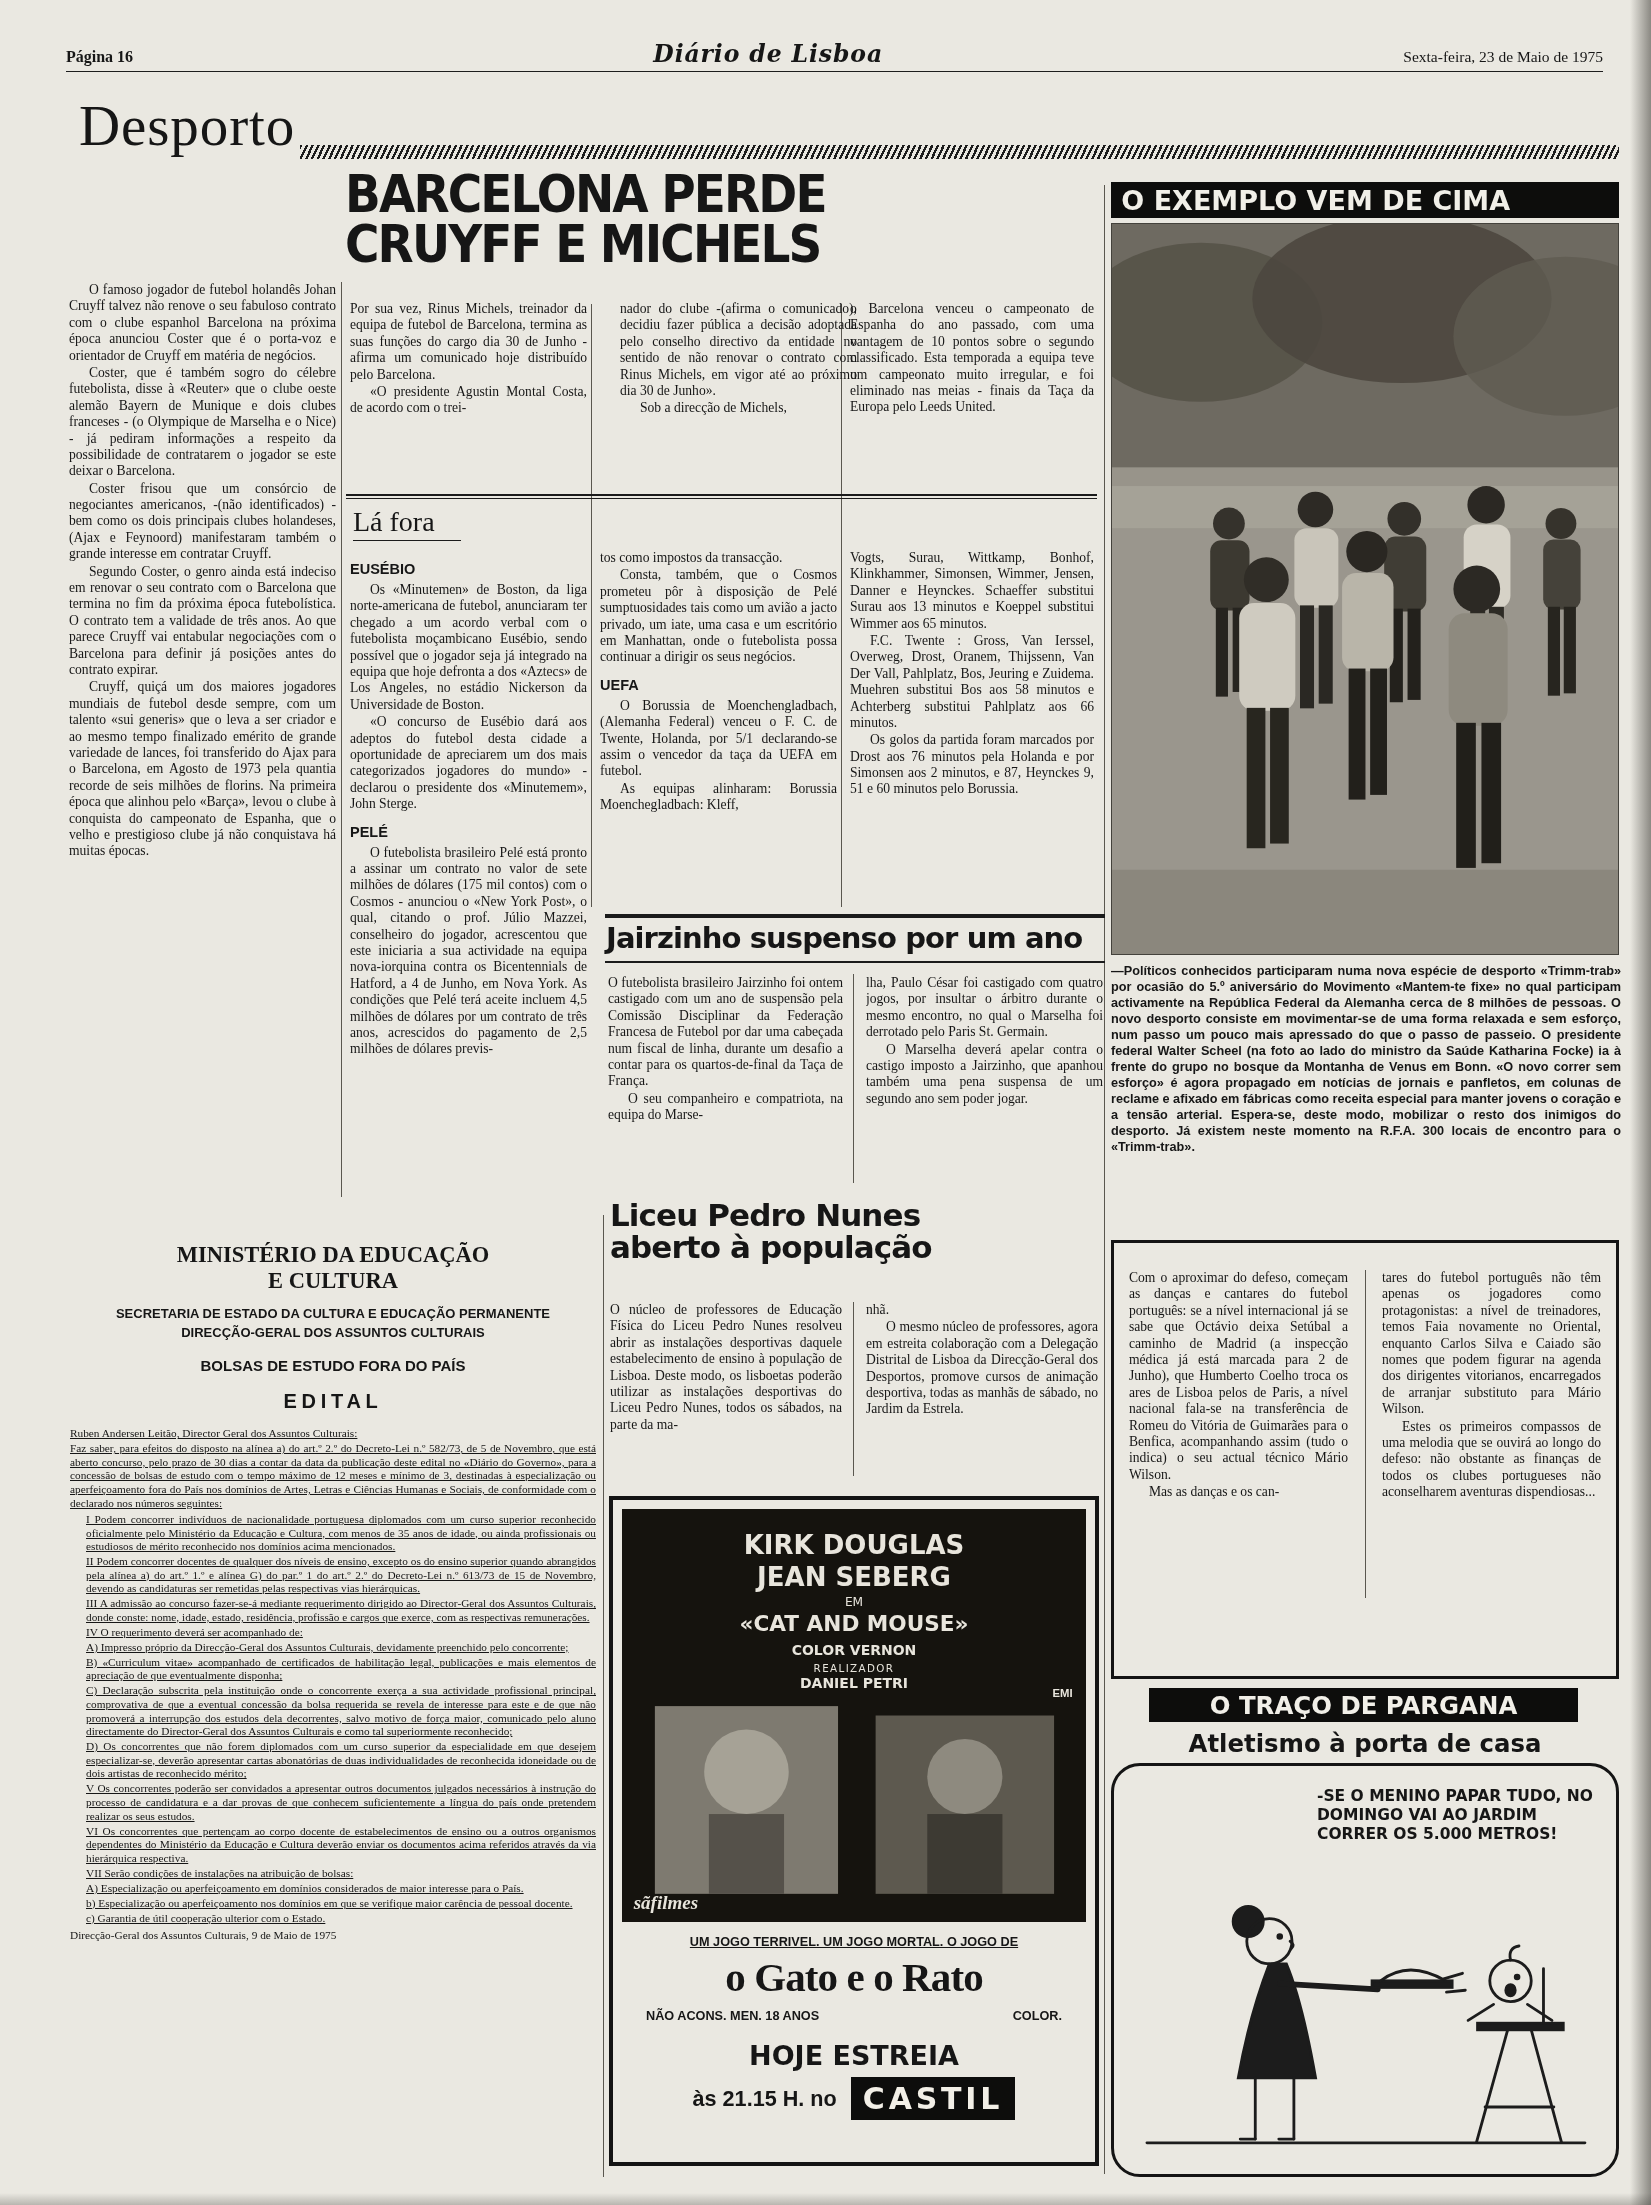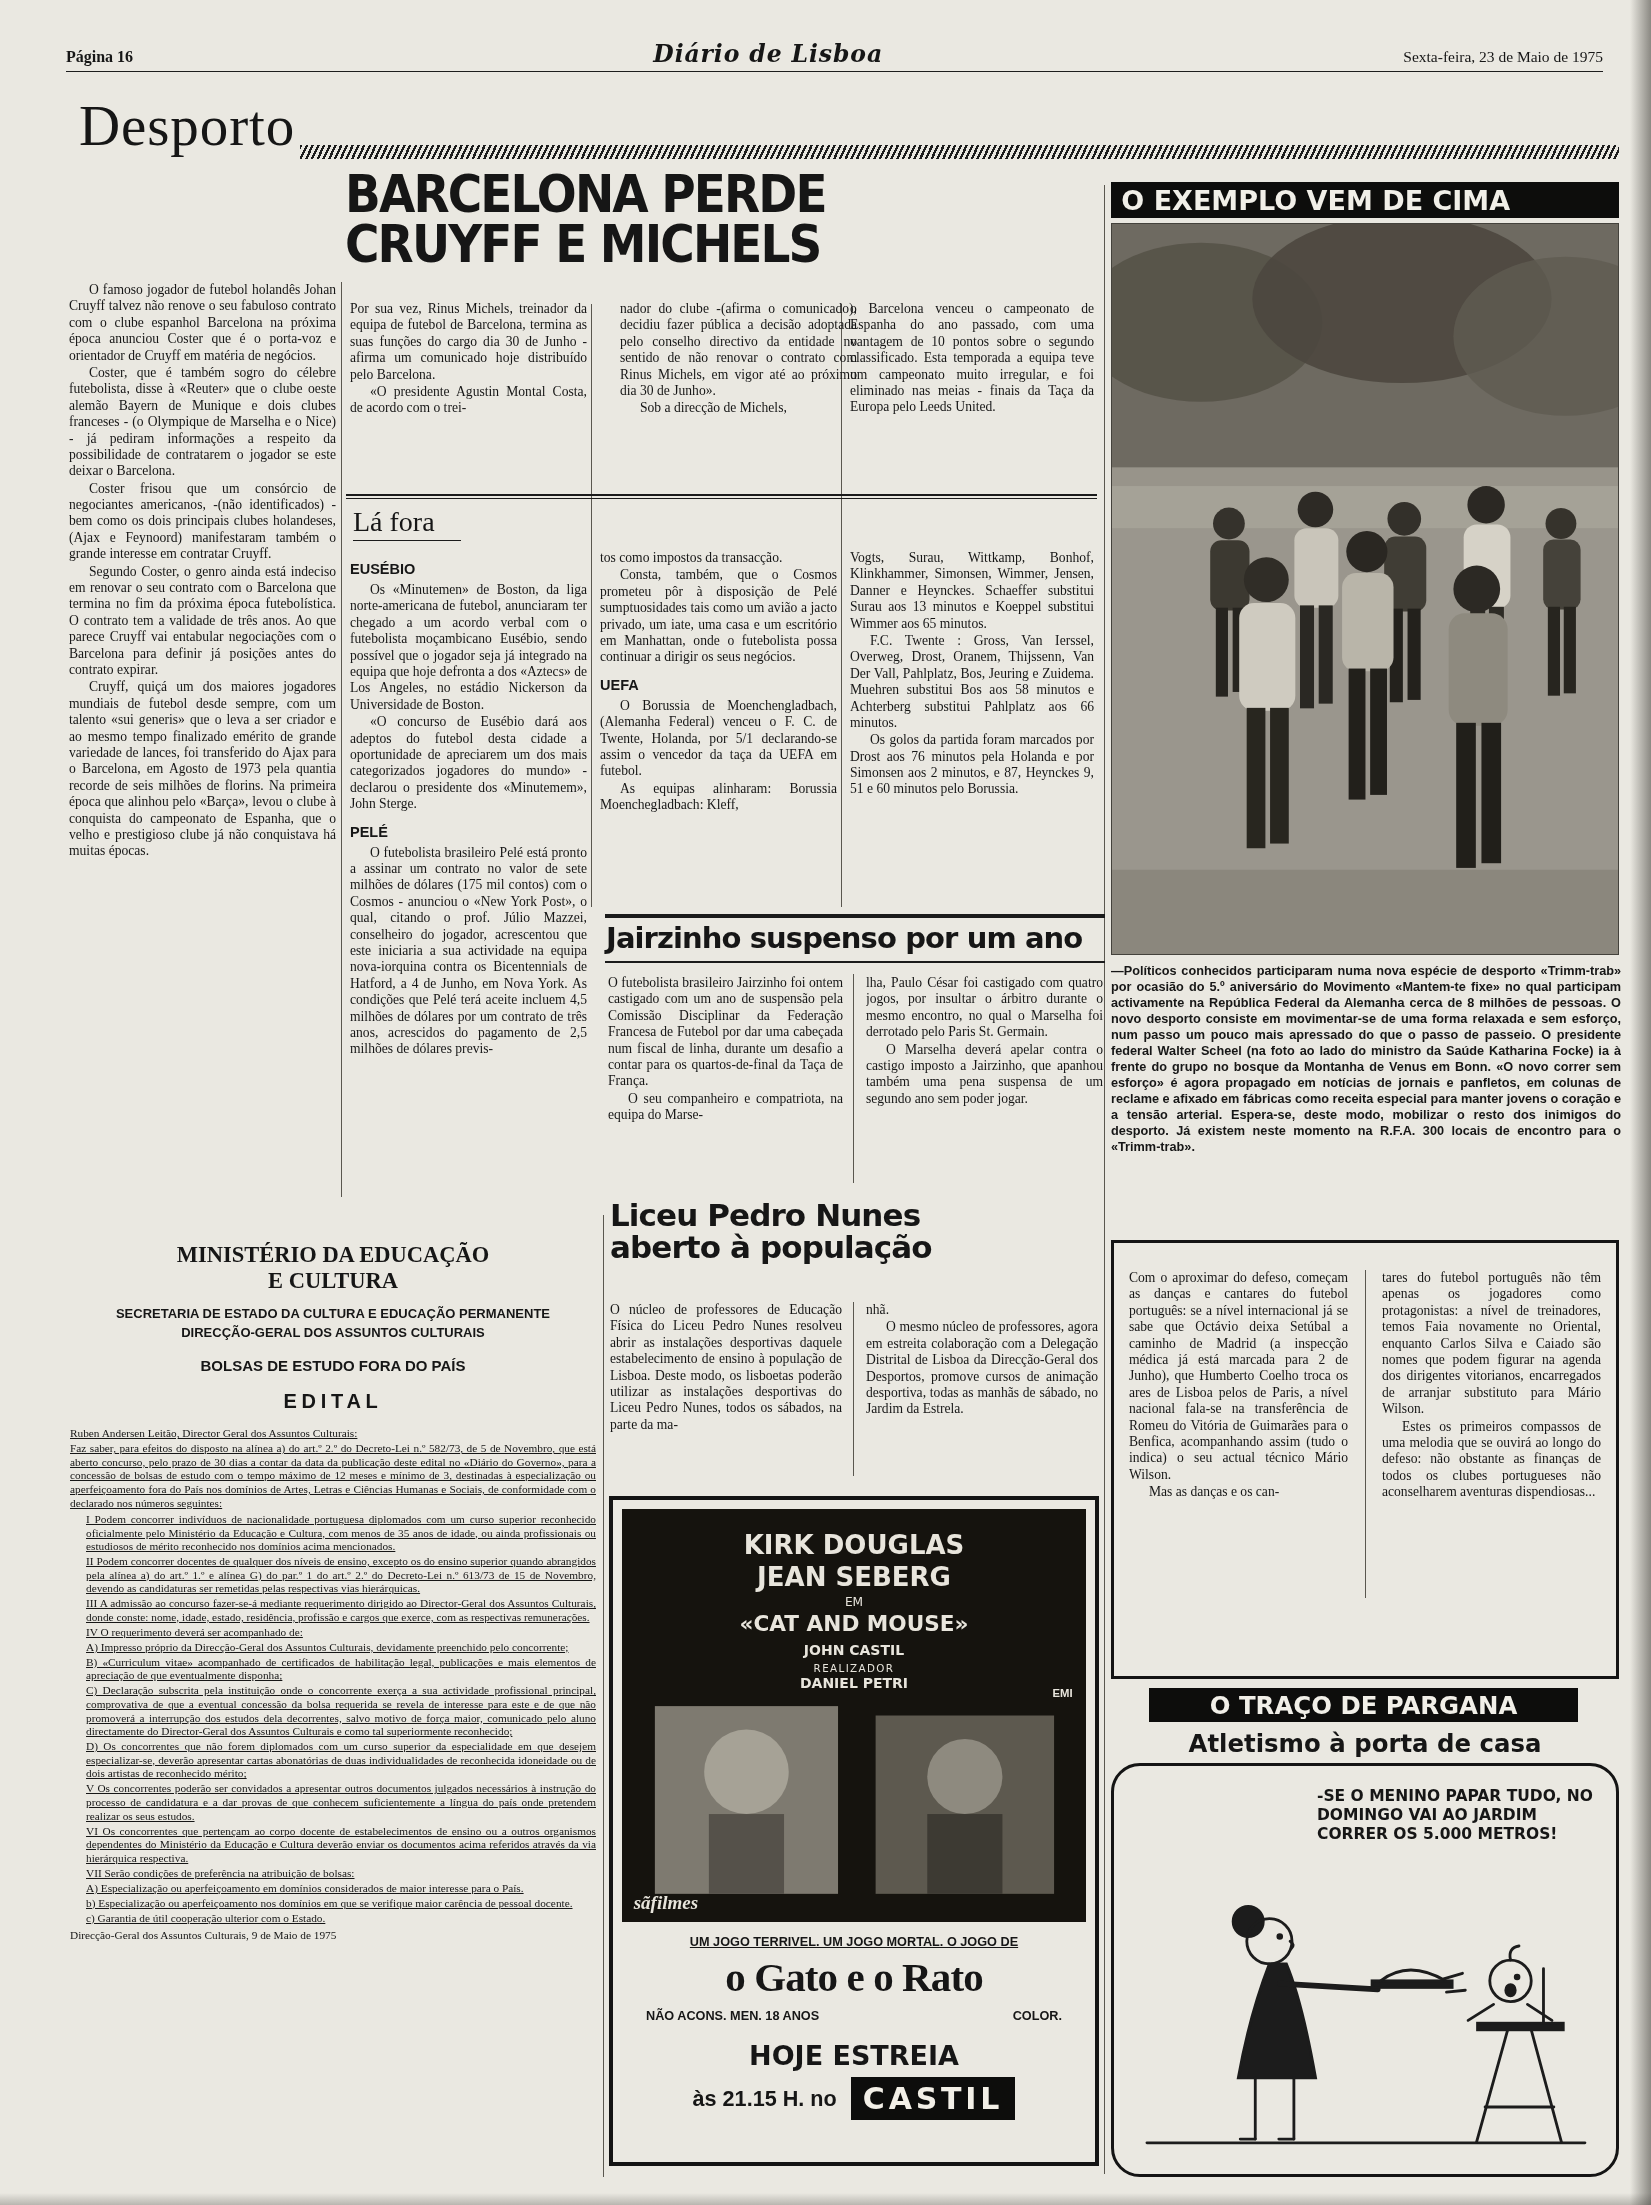--- a/index.html
+++ b/index.html
@@ -281,21 +281,21 @@
         <p class="">I Podem concorrer indivíduos de nacionalidade portuguesa diplomados com um curso superior reconhecido oficialmente pelo Ministério da Educação e Cultura, com menos de 35 anos de idade, ou ainda profissionais ou estudiosos de mérito reconhecido nos domínios acima mencionados.</p>
         <p class="">II Podem concorrer docentes de qualquer dos níveis de ensino, excepto os do ensino superior quando abrangidos pela alínea a) do art.º 1.º e alínea G) do par.º 1 do art.º 2.º do Decreto-Lei n.º 613/73 de 15 de Novembro, devendo as candidaturas ser remetidas pelas respectivas vias hierárquicas.</p>
         <p class="">III A admissão ao concurso fazer-se-á mediante requerimento dirigido ao Director-Geral dos Assuntos Culturais, donde conste: nome, idade, estado, residência, profissão e cargos que exerce, com as respectivas remunerações.</p>
         <p class="">IV O requerimento deverá ser acompanhado de:</p>
         <p class="">A) Impresso próprio da Direcção-Geral dos Assuntos Culturais, devidamente preenchido pelo concorrente;</p>
         <p class="">B) «Curriculum vitae» acompanhado de certificados de habilitação legal, publicações e mais elementos de apreciação de que eventualmente disponha;</p>
         <p class="">C) Declaração subscrita pela instituição onde o concorrente exerça a sua actividade profissional principal, comprovativa de que a eventual concessão da bolsa requerida se revela de interesse para este e de que não promoverá a interrupção dos estudos dela decorrentes, salvo motivo de força maior, comunicado pelo aluno directamente do Director-Geral dos Assuntos Culturais e como tal superiormente reconhecido;</p>
         <p class="">D) Os concorrentes que não forem diplomados com um curso superior da especialidade em que desejem especializar-se, deverão apresentar cartas abonatórias de duas individualidades de reconhecida idoneidade ou de dois artistas de reconhecido mérito;</p>
         <p class="">V Os concorrentes poderão ser convidados a apresentar outros documentos julgados necessários à instrução do processo de candidatura e a dar provas de que conhecem suficientemente a língua do país onde pretendem realizar os seus estudos.</p>
         <p class="">VI Os concorrentes que pertençam ao corpo docente de estabelecimentos de ensino ou a outros organismos dependentes do Ministério da Educação e Cultura deverão enviar os documentos acima referidos através da via hierárquica respectiva.</p>
-        <p class="">VII Serão condições de preferência na atribuição de bolsas:</p>
+        <p class="">VII Serão condições de instalações na atribuição de bolsas:</p>
         <p class="">A) Especialização ou aperfeiçoamento em domínios considerados de maior interesse para o País.</p>
         <p class="">b) Especialização ou aperfeiçoamento nos domínios em que se verifique maior carência de pessoal docente.</p>
         <p class="">c) Garantia de útil cooperação ulterior com o Estado.</p>
       </div>
     <p class="edital-sign">Direcção-Geral dos Assuntos Culturais, 9 de Maio de 1975</p>
   </div>
 
   <div class="abs ad-box" style="left:609px; top:1496px; width:490px; height:670px;">
     <div class="poster">
       <svg class="abs" style="left:0; top:0;" width="472" height="413" viewBox="0 0 1005 880" preserveAspectRatio="none">
@@ -304,21 +304,21 @@
         <circle cx="265" cy="560" r="90" fill="#a6a296"></circle>
         <rect x="185" y="650" width="160" height="170" fill="#55514a"></rect>
         <rect x="540" y="440" width="380" height="380" fill="#5d594f"></rect>
         <circle cx="730" cy="570" r="80" fill="#8e8a7f"></circle>
         <rect x="650" y="650" width="160" height="170" fill="#3d3a33"></rect>
       </svg>
       <div class="pt" style="position:absolute; top:20.6px; left:0; font-weight:800; font-size:26px;">KIRK DOUGLAS</div>
       <div class="pt" style="position:absolute; top:53px; left:0; font-weight:800; font-size:26px;">JEAN SEBERG</div>
       <div class="pt" style="position:absolute; top:86px; left:0; font-size:12.2px;">EM</div>
       <div class="pt" style="position:absolute; top:102px; left:0; font-weight:800; font-size:21.6px;">«CAT AND MOUSE»</div>
-      <div class="pt" style="position:absolute; top:133px; left:0; font-weight:700; font-size:14px;">JOHN CASTIL</div>
+      <div class="pt" style="position:absolute; top:133px; left:0; font-weight:700; font-size:14px;">COLOR VERNON</div>
       <div class="pt" style="position:absolute; top:153px; left:0; font-size:10.3px; letter-spacing:1.4px;">REALIZADOR</div>
       <div class="pt" style="position:absolute; top:166px; left:0; font-weight:700; font-size:14px;">DANIEL PETRI</div>
       <div style="position:absolute; top:178px; right:13px; font:700 11.3px 'Liberation Sans', sans-serif;">EMI</div>
       <div style="position:absolute; bottom:8.4px; left:11.3px; font:700 italic 19px 'Liberation Serif', serif;">sãfilmes</div>
     </div>
     <div class="ad-tagline">UM JOGO TERRIVEL. UM JOGO MORTAL. O JOGO DE</div>
     <div class="ad-title">o Gato e o Rato</div>
     <div class="ad-rating-row">
       <span>NÃO ACONS. MEN. 18 ANOS</span>
       <span>COLOR.</span>

